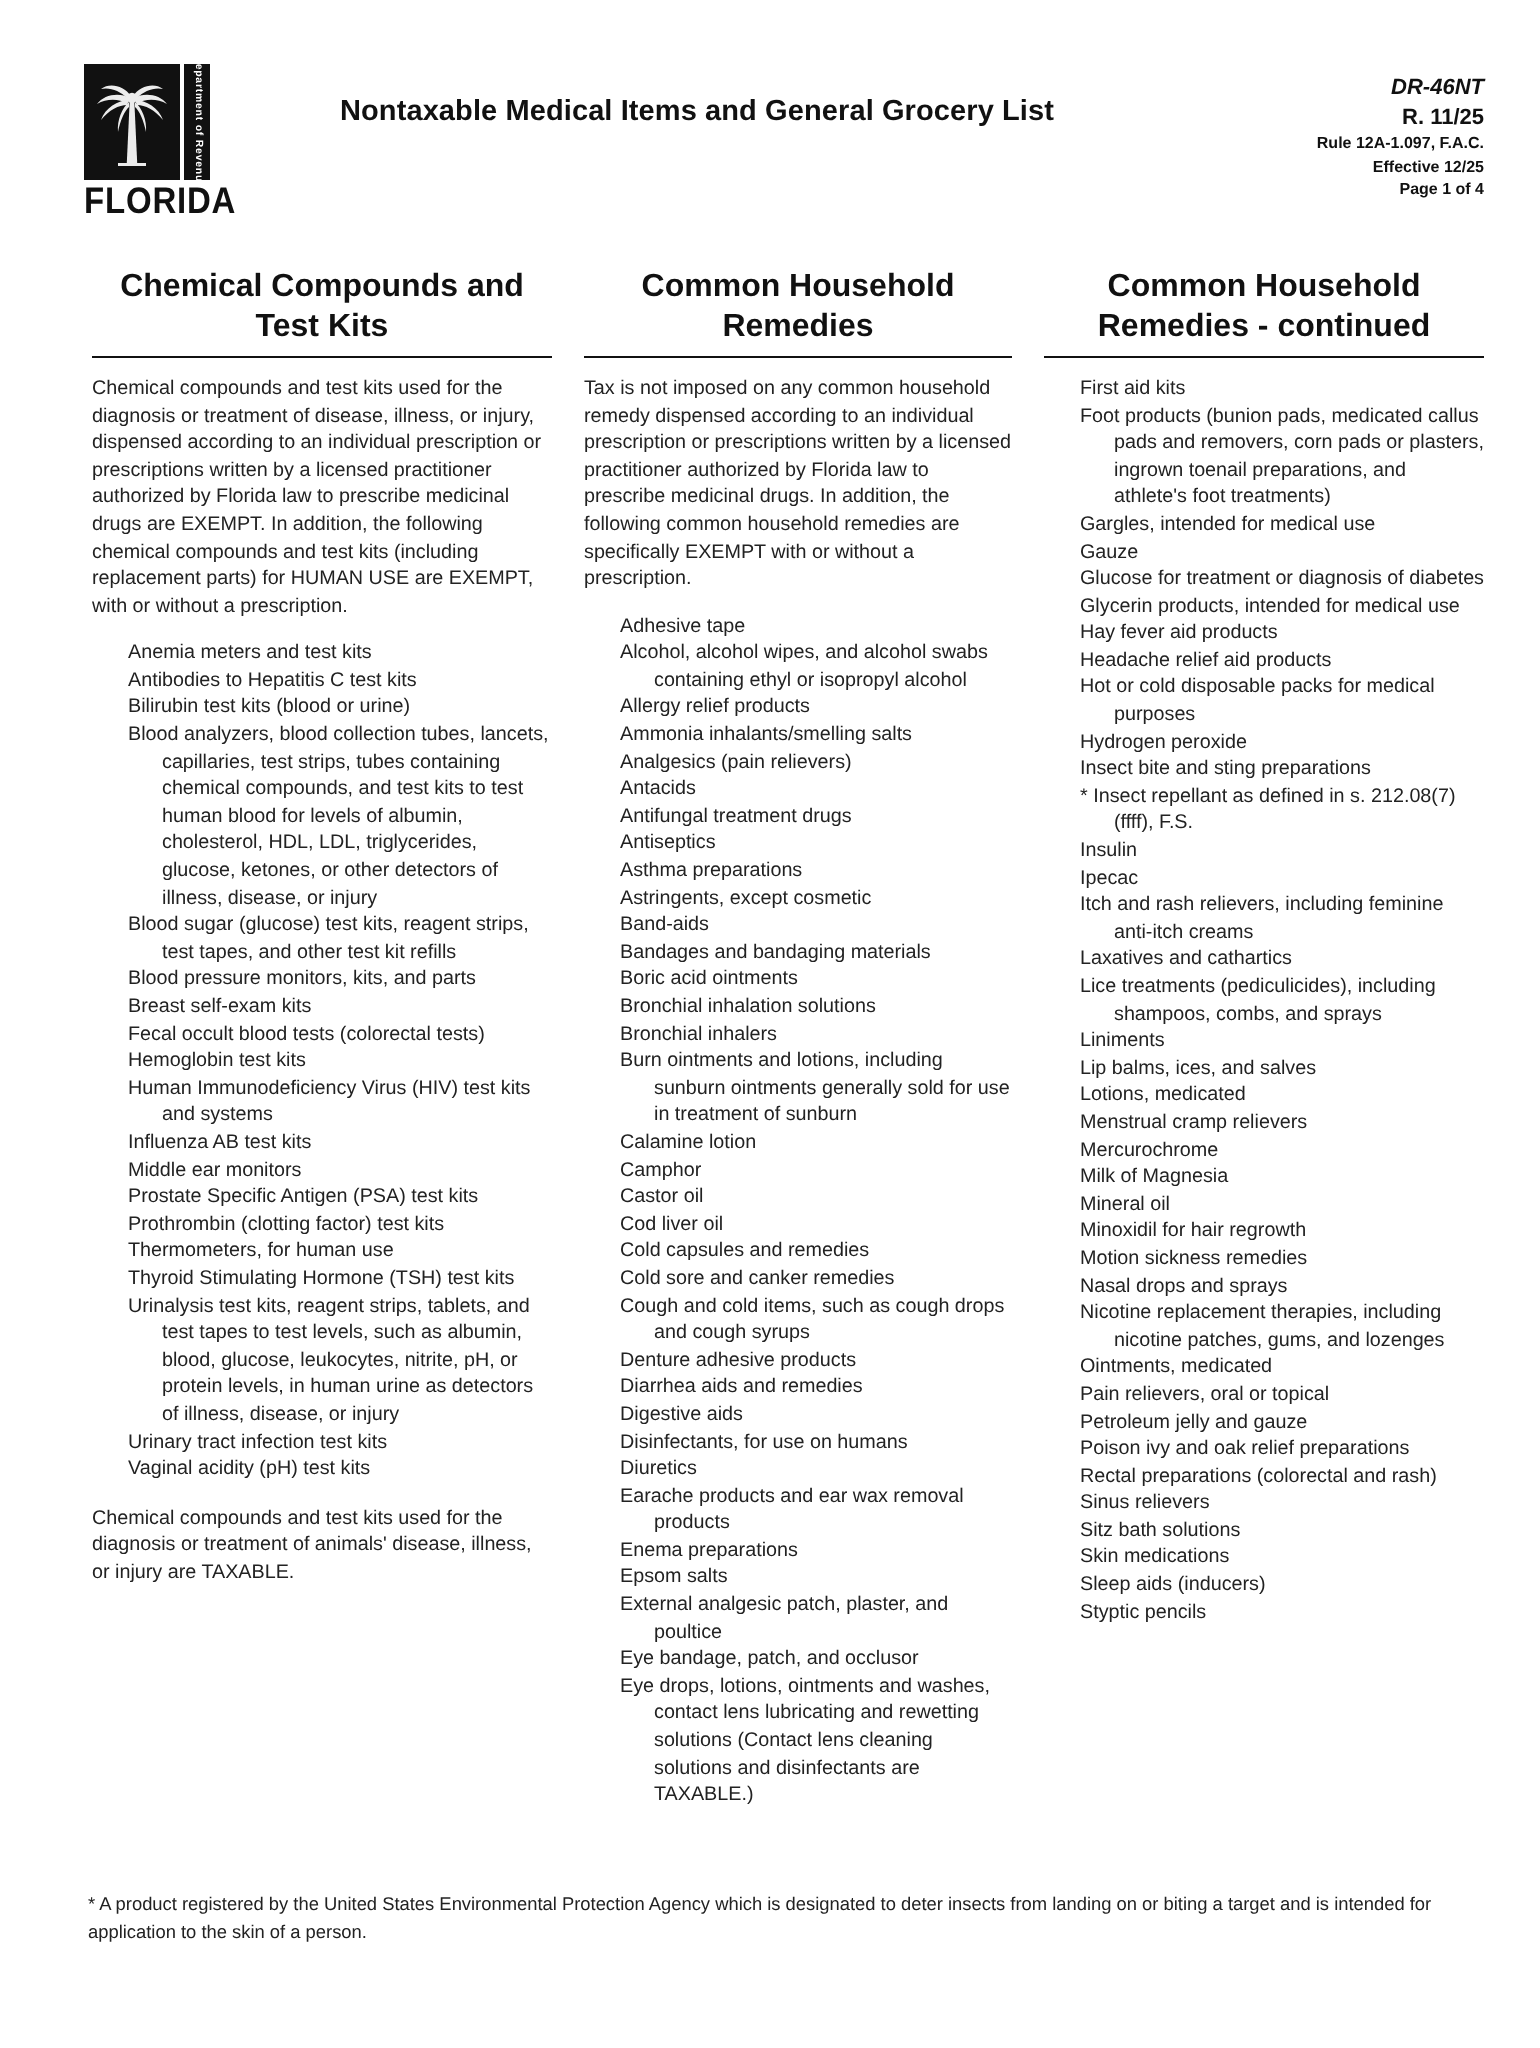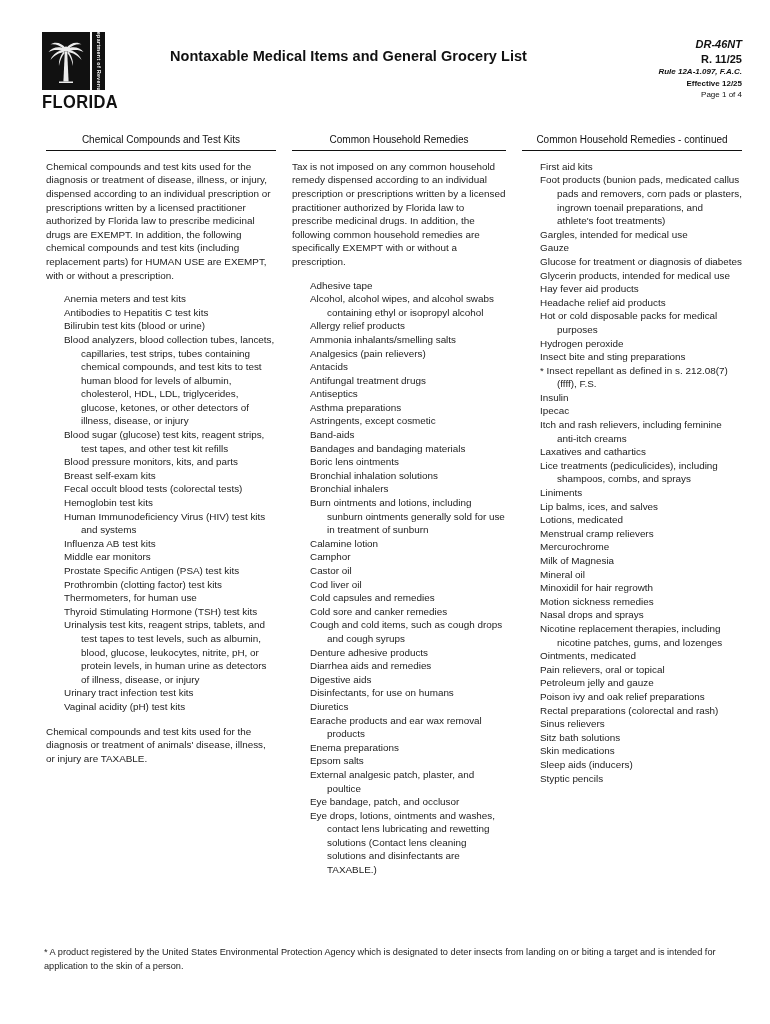--- a/index.html
+++ b/index.html
@@ -109,31 +109,30 @@
   .meta-rev {
     font-size: 11px;
     font-weight: bold;
     color: #111111;
   }
   .meta-rule {
     font-size: 8px;
     font-weight: bold;
     color: #111111;
     margin-top: 1px;
-    font-style: italic;
   }
   .meta-eff {
     font-size: 8px;
     font-weight: bold;
     color: #111111;
     margin-top: 1px;
   }
   .meta-page {
     font-size: 8px;
-    font-weight: normal;
+    font-weight: bold;
     color: #111111;
     margin-top: 1px;
     text-align: right;
   }
 
   
   .columns {
     display: flex;
     padding: 16px 26px 0 38px;
     gap: 0;
@@ -141,22 +140,22 @@
   }
   .col {
     flex: 0 0 auto;
     padding: 0 8px;
   }
   .col-1 { width: 246px; }
   .col-2 { width: 230px; }
   .col-3 { width: 236px; }
 
   .col-head {
-    font-size: 10px;
-    font-weight: normal;
+    font-size: 16px;
+    font-weight: bold;
     color: #111111;
     text-align: center;
     line-height: 1.28;
     padding-bottom: 3px;
     border-bottom: 1.4px solid #111111;
     margin-bottom: 9px;
   }
 
   .col-body { }
 
@@ -291,21 +290,21 @@
           <li>Allergy relief products</li>
           <li>Ammonia inhalants/smelling salts</li>
           <li>Analgesics (pain relievers)</li>
           <li>Antacids</li>
           <li>Antifungal treatment drugs</li>
           <li>Antiseptics</li>
           <li>Asthma preparations</li>
           <li>Astringents, except cosmetic</li>
           <li>Band-aids</li>
           <li>Bandages and bandaging materials</li>
-          <li>Boric lens ointments</li>
+          <li>Boric acid ointments</li>
           <li>Bronchial inhalation solutions</li>
           <li>Bronchial inhalers</li>
           <li>Burn ointments and lotions, including sunburn ointments generally sold for use in treatment of sunburn</li>
           <li>Calamine lotion</li>
           <li>Camphor</li>
           <li>Castor oil</li>
           <li>Cod liver oil</li>
           <li>Cold capsules and remedies</li>
           <li>Cold sore and canker remedies</li>
           <li>Cough and cold items, such as cough drops and cough syrups</li>

